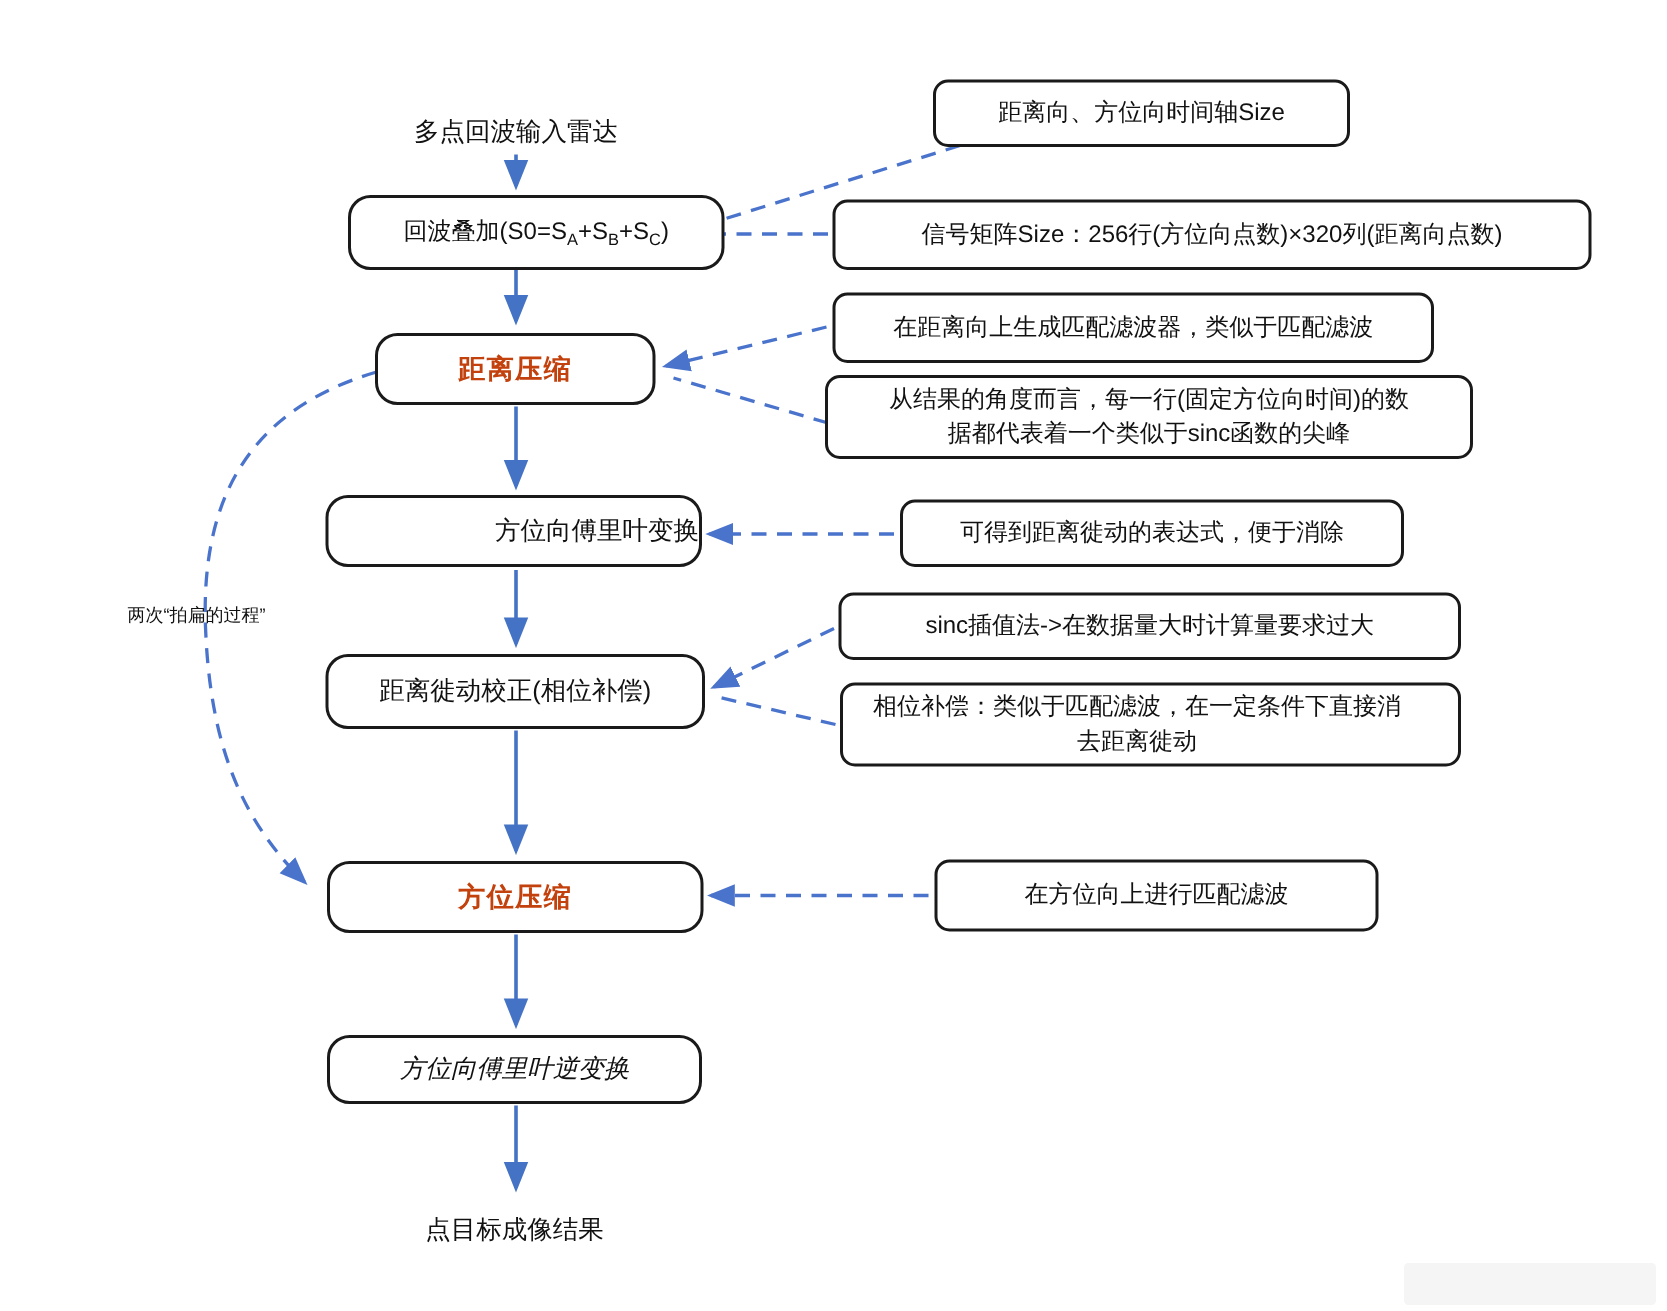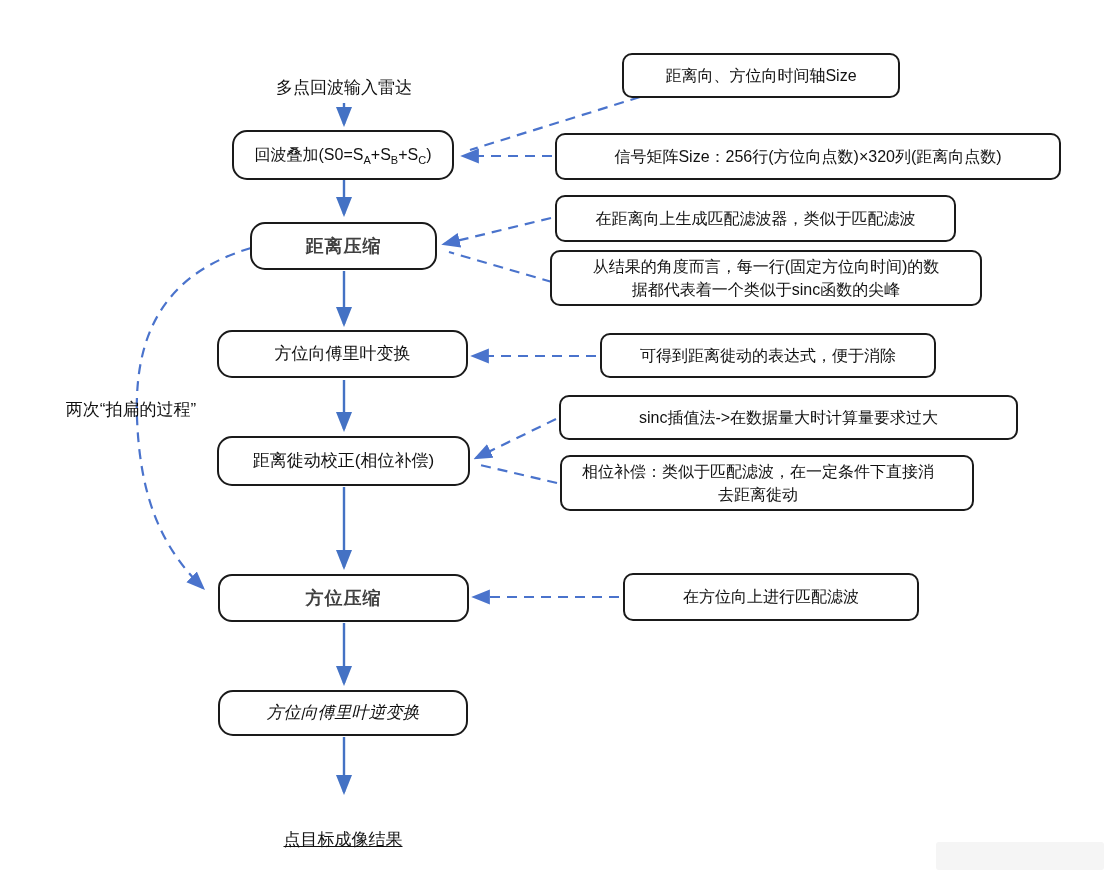--- a/index.html
+++ b/index.html
@@ -15,28 +15,28 @@
   .node,.note,.plain,.sidenote{
     position:absolute;z-index:2;
     display:flex;align-items:center;justify-content:center;
     text-align:center;box-sizing:border-box;
     line-height:1.35;
   }
   .node{
     background:#ffffff;border:2.6px solid #1a1a1a;border-radius:15px;
     font-size:17px;
   }
-  .node.red{color:#404040;font-weight:bold;font-size:18px;letter-spacing:1px;}
+  .node.red{color:#c2410c;font-weight:bold;font-size:18px;letter-spacing:1px;}
   .note{
     background:#ffffff;border:2.2px solid #1a1a1a;border-radius:10px;
     font-size:16px;
   }
   .note.twoline{font-size:16px;padding:2px 34px;line-height:1.45;}
   .plain{font-size:17px;text-align:center;}
-  .sidenote{font-size:17px;}
+  .sidenote{font-size:12px;}
   sub{font-size:11px;line-height:0;}
   .watermark{position:absolute;z-index:0;background:#f5f5f5;border-radius:3px;}
 </style>
 </head>
 <body>
 
 <div class="canvas">
 
   <div class="watermark" style="left:936px;top:842px;width:168px;height:28px;"></div>
 
@@ -70,45 +70,45 @@
       <line x1="557" y1="483" x2="480" y2="465"></line>
       <line x1="619" y1="597" x2="474" y2="597" marker-end="url(#ah-dash)"></line>
       <path d="M 251 248 C 163 274, 134 336, 137 418 C 140 497, 161 547, 203 588" marker-end="url(#ah-dash)"></path>
     </g>
   </svg>
 
   <div class="plain" style="left:244px;top:76px;width:200px;height:24px;">
     <span>多点回波输入雷达</span>
   </div>
 
-  <div class="node" style="left:232px;top:130px;width:222px;height:50px;font-size:16px;">
+  <div class="node" style="left:232px;top:130px;width:251px;height:50px;font-size:16px;">
     <span><span>回波叠加(S0=S</span><sub>A</sub><span>+S</span><sub>B</sub><span>+S</span><sub>C</sub><span>)</span></span>
   </div>
 
   <div class="node red" style="left:250px;top:222px;width:187px;height:48px;">
     <span>距离压缩</span>
   </div>
 
-  <div class="node" style="left:217px;top:330px;width:251px;height:48px;">
+  <div class="node" style="left:217px;top:330px;width:251px;height:48px;justify-content:flex-end;">
     <span>方位向傅里叶变换</span>
   </div>
 
   <div class="node" style="left:217px;top:436px;width:253px;height:50px;">
     <span>距离徙动校正(相位补偿)</span>
   </div>
 
-  <div class="node red" style="left:218px;top:574px;width:251px;height:48px;border-radius:14px;">
+  <div class="node red" style="left:218px;top:574px;width:251px;height:48px;">
     <span>方位压缩</span>
   </div>
 
   <div class="node" style="left:218px;top:690px;width:250px;height:46px;font-style:italic;">
     <span>方位向傅里叶逆变换</span>
   </div>
 
-  <div class="plain" style="left:243px;top:828px;width:200px;height:24px;text-decoration:underline;">
+  <div class="plain" style="left:243px;top:808px;width:200px;height:24px;">
     <span>点目标成像结果</span>
   </div>
 
   <div class="sidenote" style="left:30px;top:397px;width:202px;height:26px;">
     <span>两次“拍扁的过程”</span>
   </div>
 
   <div class="note" style="left:622px;top:53px;width:278px;height:45px;">
     <span>距离向、方位向时间轴Size</span>
   </div>
@@ -122,21 +122,21 @@
   </div>
 
   <div class="note" style="left:600px;top:333px;width:336px;height:45px;">
     <span>可得到距离徙动的表达式，便于消除</span>
   </div>
 
   <div class="note twoline" style="left:550px;top:250px;width:432px;height:56px;">
     <span>从结果的角度而言，每一行(固定方位向时间)的数据都代表着一个类似于sinc函数的尖峰</span>
   </div>
 
-  <div class="note" style="left:559px;top:395px;width:459px;height:45px;">
+  <div class="note" style="left:559px;top:395px;width:415px;height:45px;">
     <span>sinc插值法-&gt;在数据量大时计算量要求过大</span>
   </div>
 
   <div class="note twoline" style="left:560px;top:455px;width:414px;height:56px;padding-left:16px;">
     <span>相位补偿：类似于匹配滤波，在一定条件下直接消去距离徙动</span>
   </div>
 
   <div class="note" style="left:623px;top:573px;width:296px;height:48px;">
     <span>在方位向上进行匹配滤波</span>
   </div>

